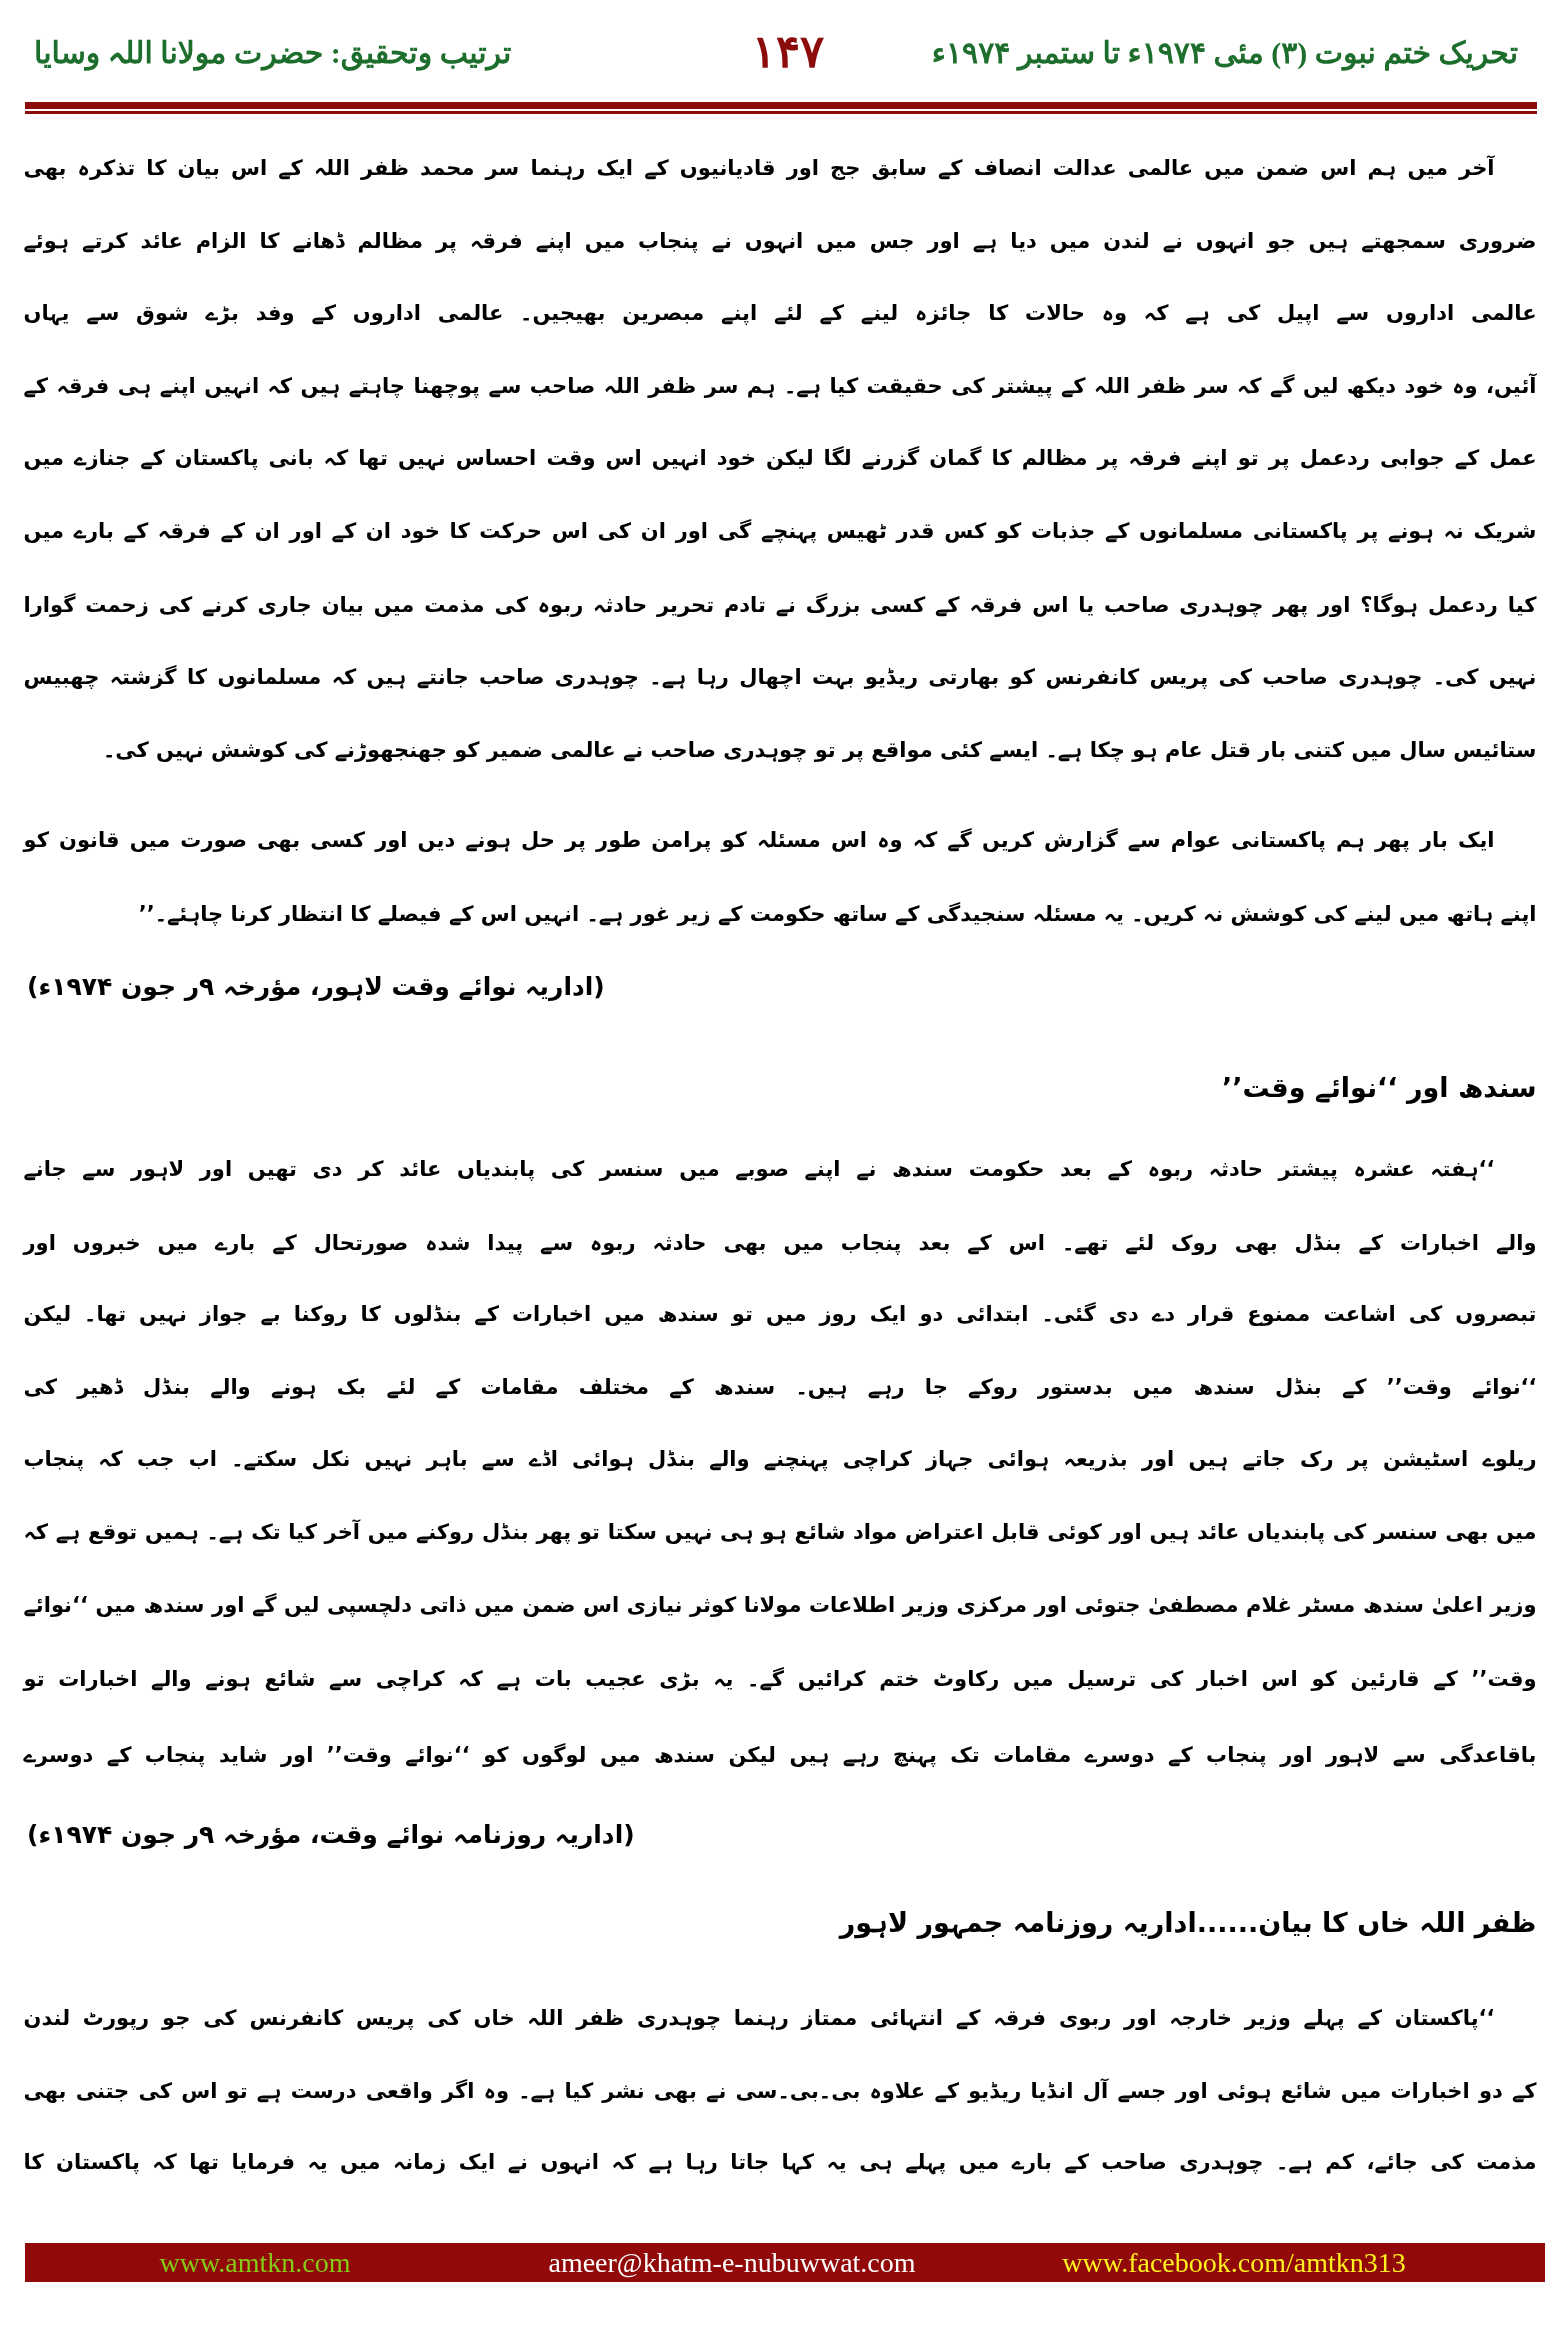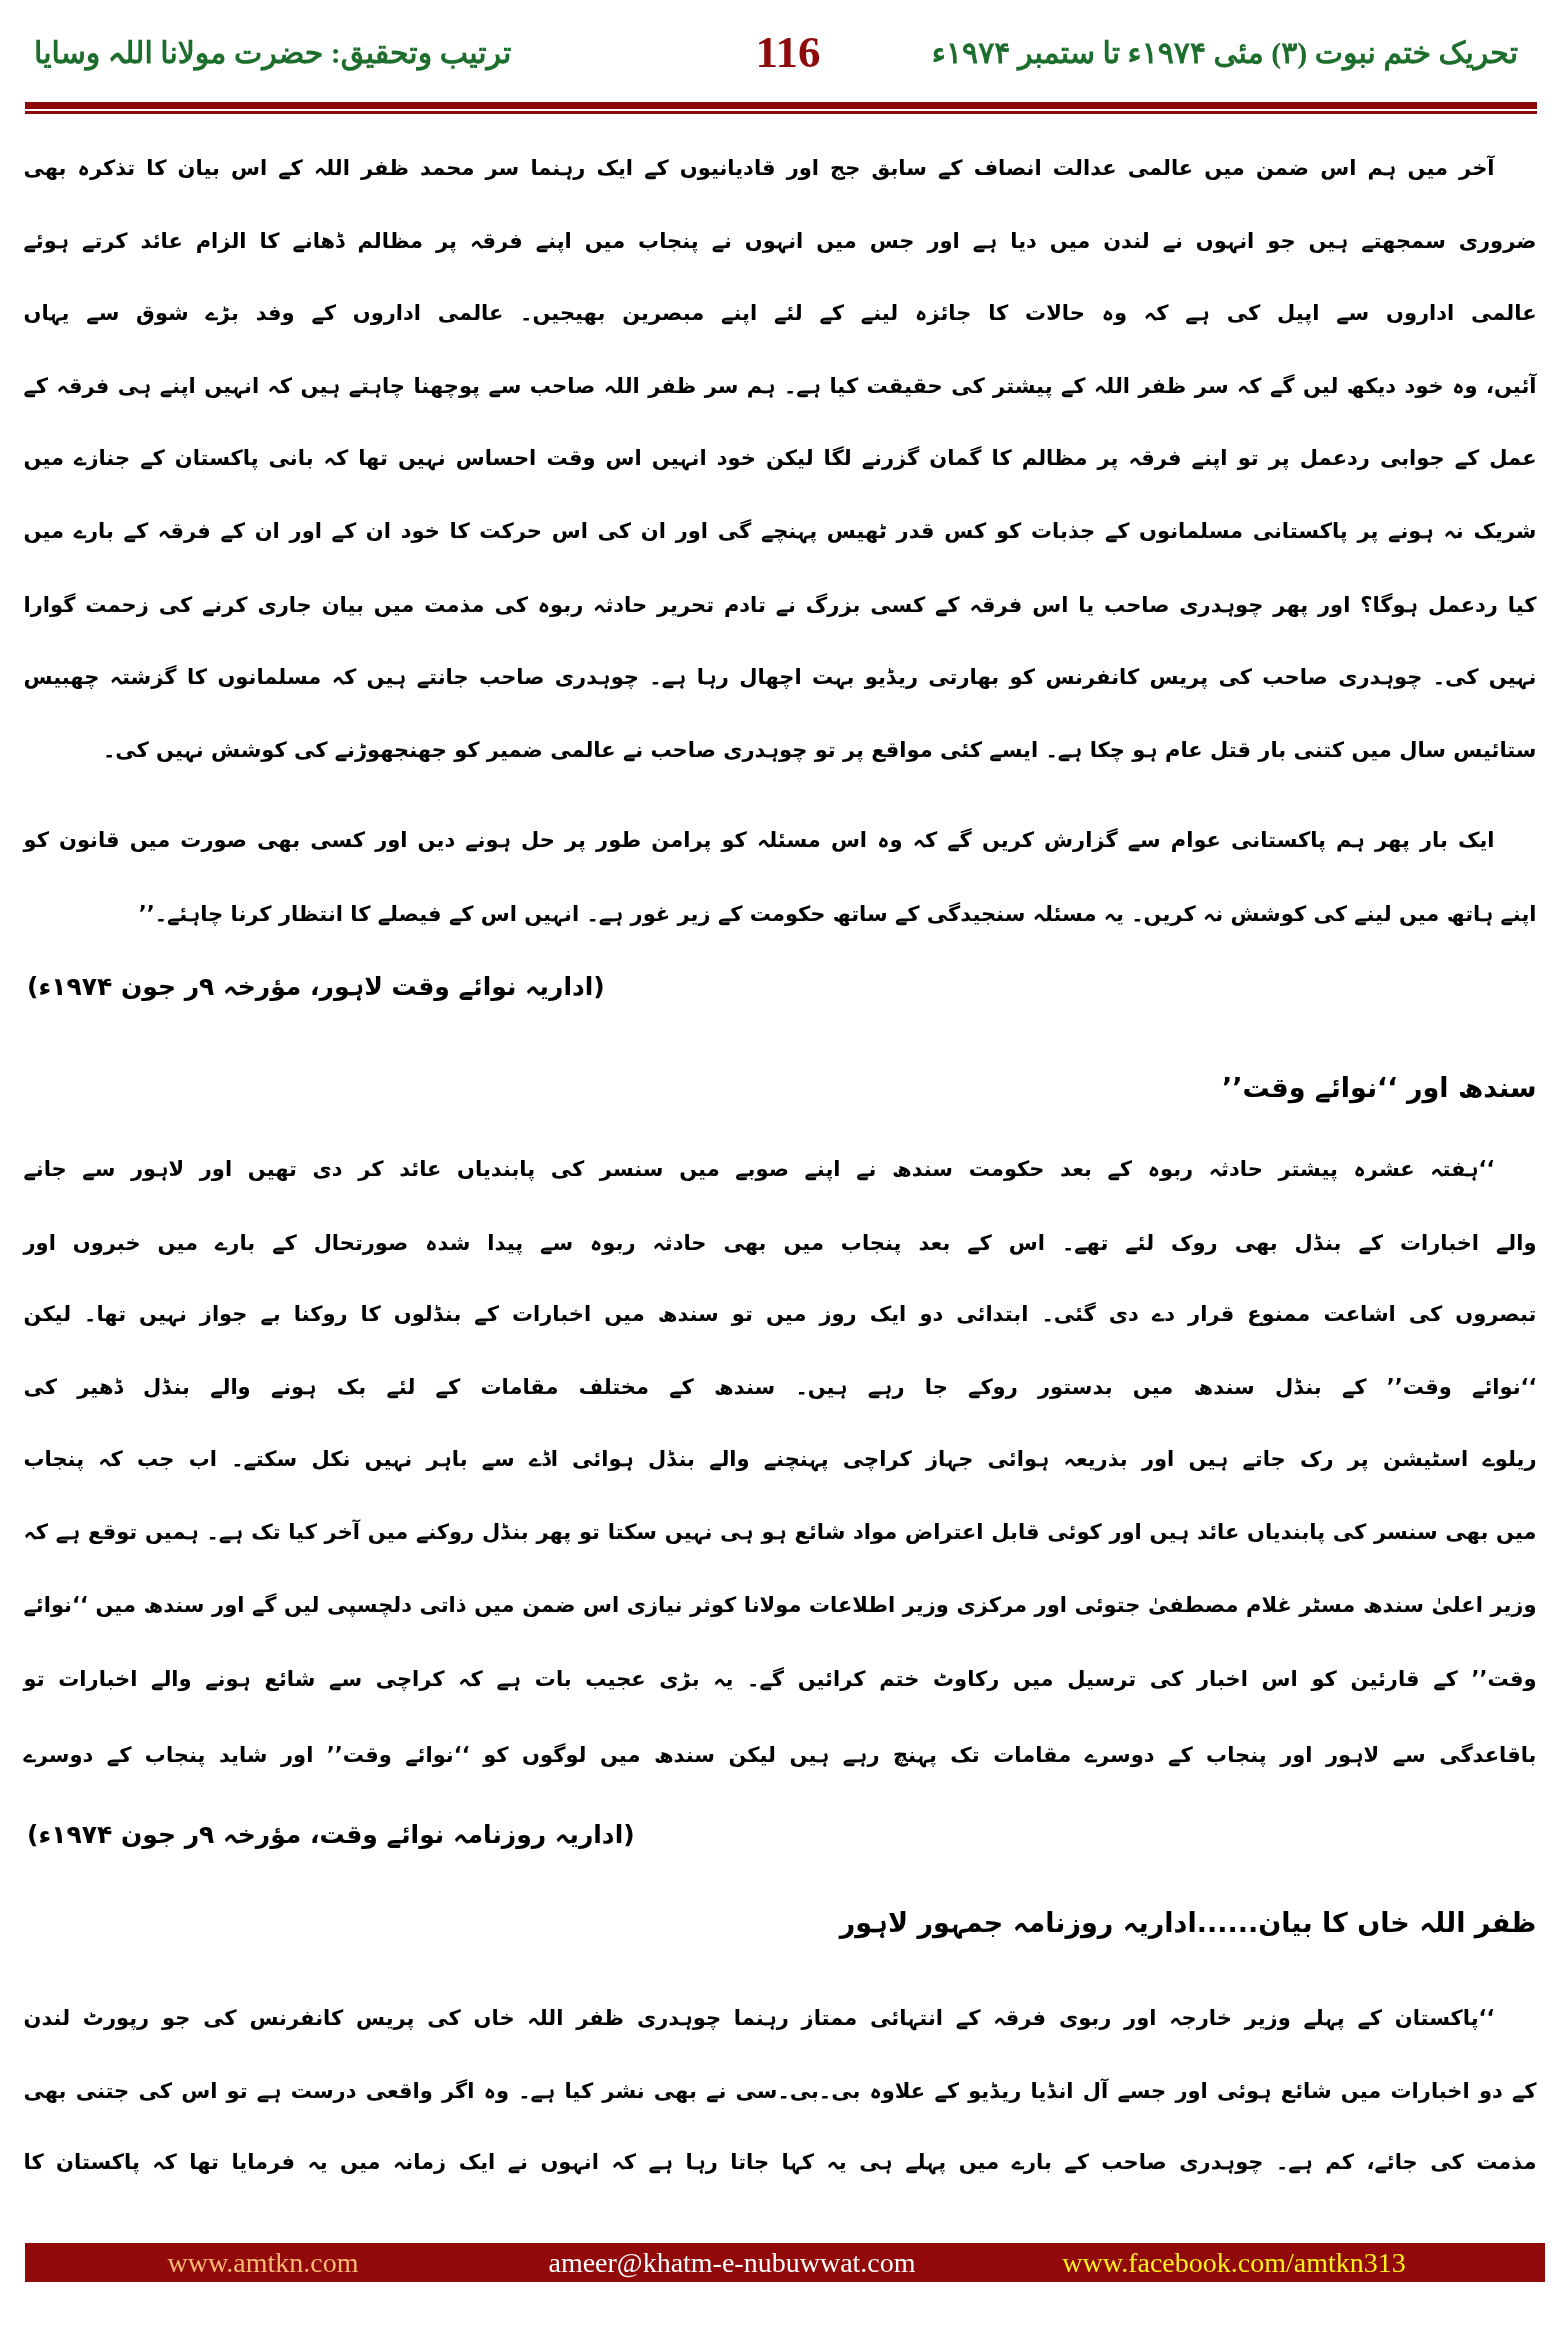--- a/index.html
+++ b/index.html
@@ -37,21 +37,21 @@
   .fl-1 { left: 230px; color: #fff01e; }
   .fl-2 { left: 707px; color: #ffffff; }
   .fl-3 { left: 1209px; color: #fff01e; }
 </style>
 </head>
 <body style="--body-fs: 21px;">
 
 <div class="page">
 
   <div class="hdr hdr-series" style="color: rgb(29, 110, 44);">تحریک ختم نبوت (۳) مئی ۱۹۷۴ء تا ستمبر ۱۹۷۴ء</div>
-  <div class="hdr hdr-page" style="color: rgb(140, 11, 11);">116</div>
+  <div class="hdr hdr-page" style="color: rgb(140, 11, 11);">۱۴۷</div>
   <div class="hdr hdr-compiler" style="color: rgb(29, 110, 44);">ترتیب وتحقیق: حضرت مولانا اللہ وسایا</div>
 
   <div class="rule-thick" style="background: rgb(142, 10, 10);"></div>
   <div class="rule-thin" style="background: rgb(142, 10, 10);"></div>
 
   <div class="line indent" style="top:132px"><span>آخر میں ہم اس ضمن میں عالمی عدالت انصاف کے سابق جج اور قادیانیوں کے ایک رہنما سر محمد ظفر اللہ کے اس بیان کا تذکرہ بھی</span></div>
   <div class="line" style="top:205px"><span>ضروری سمجھتے ہیں جو انہوں نے لندن میں دیا ہے اور جس میں انہوں نے پنجاب میں اپنے فرقہ پر مظالم ڈھانے کا الزام عائد کرتے ہوئے</span></div>
   <div class="line" style="top:277px"><span>عالمی اداروں سے اپیل کی ہے کہ وہ حالات کا جائزہ لینے کے لئے اپنے مبصرین بھیجیں۔ عالمی اداروں کے وفد بڑے شوق سے یہاں</span></div>
   <div class="line" style="top:350px"><span>آئیں، وہ خود دیکھ لیں گے کہ سر ظفر اللہ کے پیشتر کی حقیقت کیا ہے۔ ہم سر ظفر اللہ صاحب سے پوچھنا چاہتے ہیں کہ انہیں اپنے ہی فرقہ کے</span></div>
   <div class="line" style="top:422px"><span>عمل کے جوابی ردعمل پر تو اپنے فرقہ پر مظالم کا گمان گزرنے لگا لیکن خود انہیں اس وقت احساس نہیں تھا کہ بانی پاکستان کے جنازے میں</span></div>
@@ -79,18 +79,18 @@
 
   <div class="citation" style="top:1801px">(اداریہ روزنامہ نوائے وقت، مؤرخہ ۹ر جون ۱۹۷۴ء)</div>
 
   <div class="heading" style="top:1885px">ظفر اللہ خاں کا بیان......اداریہ روزنامہ جمہور لاہور</div>
 
   <div class="line indent" style="top:1982px"><span>‘‘پاکستان کے پہلے وزیر خارجہ اور ربوی فرقہ کے انتہائی ممتاز رہنما چوہدری ظفر اللہ خاں کی پریس کانفرنس کی جو رپورٹ لندن</span></div>
   <div class="line" style="top:2055px"><span>کے دو اخبارات میں شائع ہوئی اور جسے آل انڈیا ریڈیو کے علاوہ بی۔بی۔سی نے بھی نشر کیا ہے۔ وہ اگر واقعی درست ہے تو اس کی جتنی بھی</span></div>
   <div class="line" style="top:2126px"><span>مذمت کی جائے، کم ہے۔ چوہدری صاحب کے بارے میں پہلے ہی یہ کہا جاتا رہا ہے کہ انہوں نے ایک زمانہ میں یہ فرمایا تھا کہ پاکستان کا</span></div>
 
   <div class="footer-bar" style="background: rgb(145, 9, 9);">
-    <a class="footer-link fl-1" style="color: #fdba74; margin-left: 8px;">www.amtkn.com</a>
+    <a class="footer-link fl-1" style="color: #84cc16;">www.amtkn.com</a>
     <a class="footer-link fl-2" style="color: rgb(255, 255, 255);">ameer@khatm-e-nubuwwat.com</a>
     <a class="footer-link fl-3" style="color: rgb(255, 240, 30);">www.facebook.com/amtkn313</a>
   </div>
 </div>
 
 
 </body></html>

